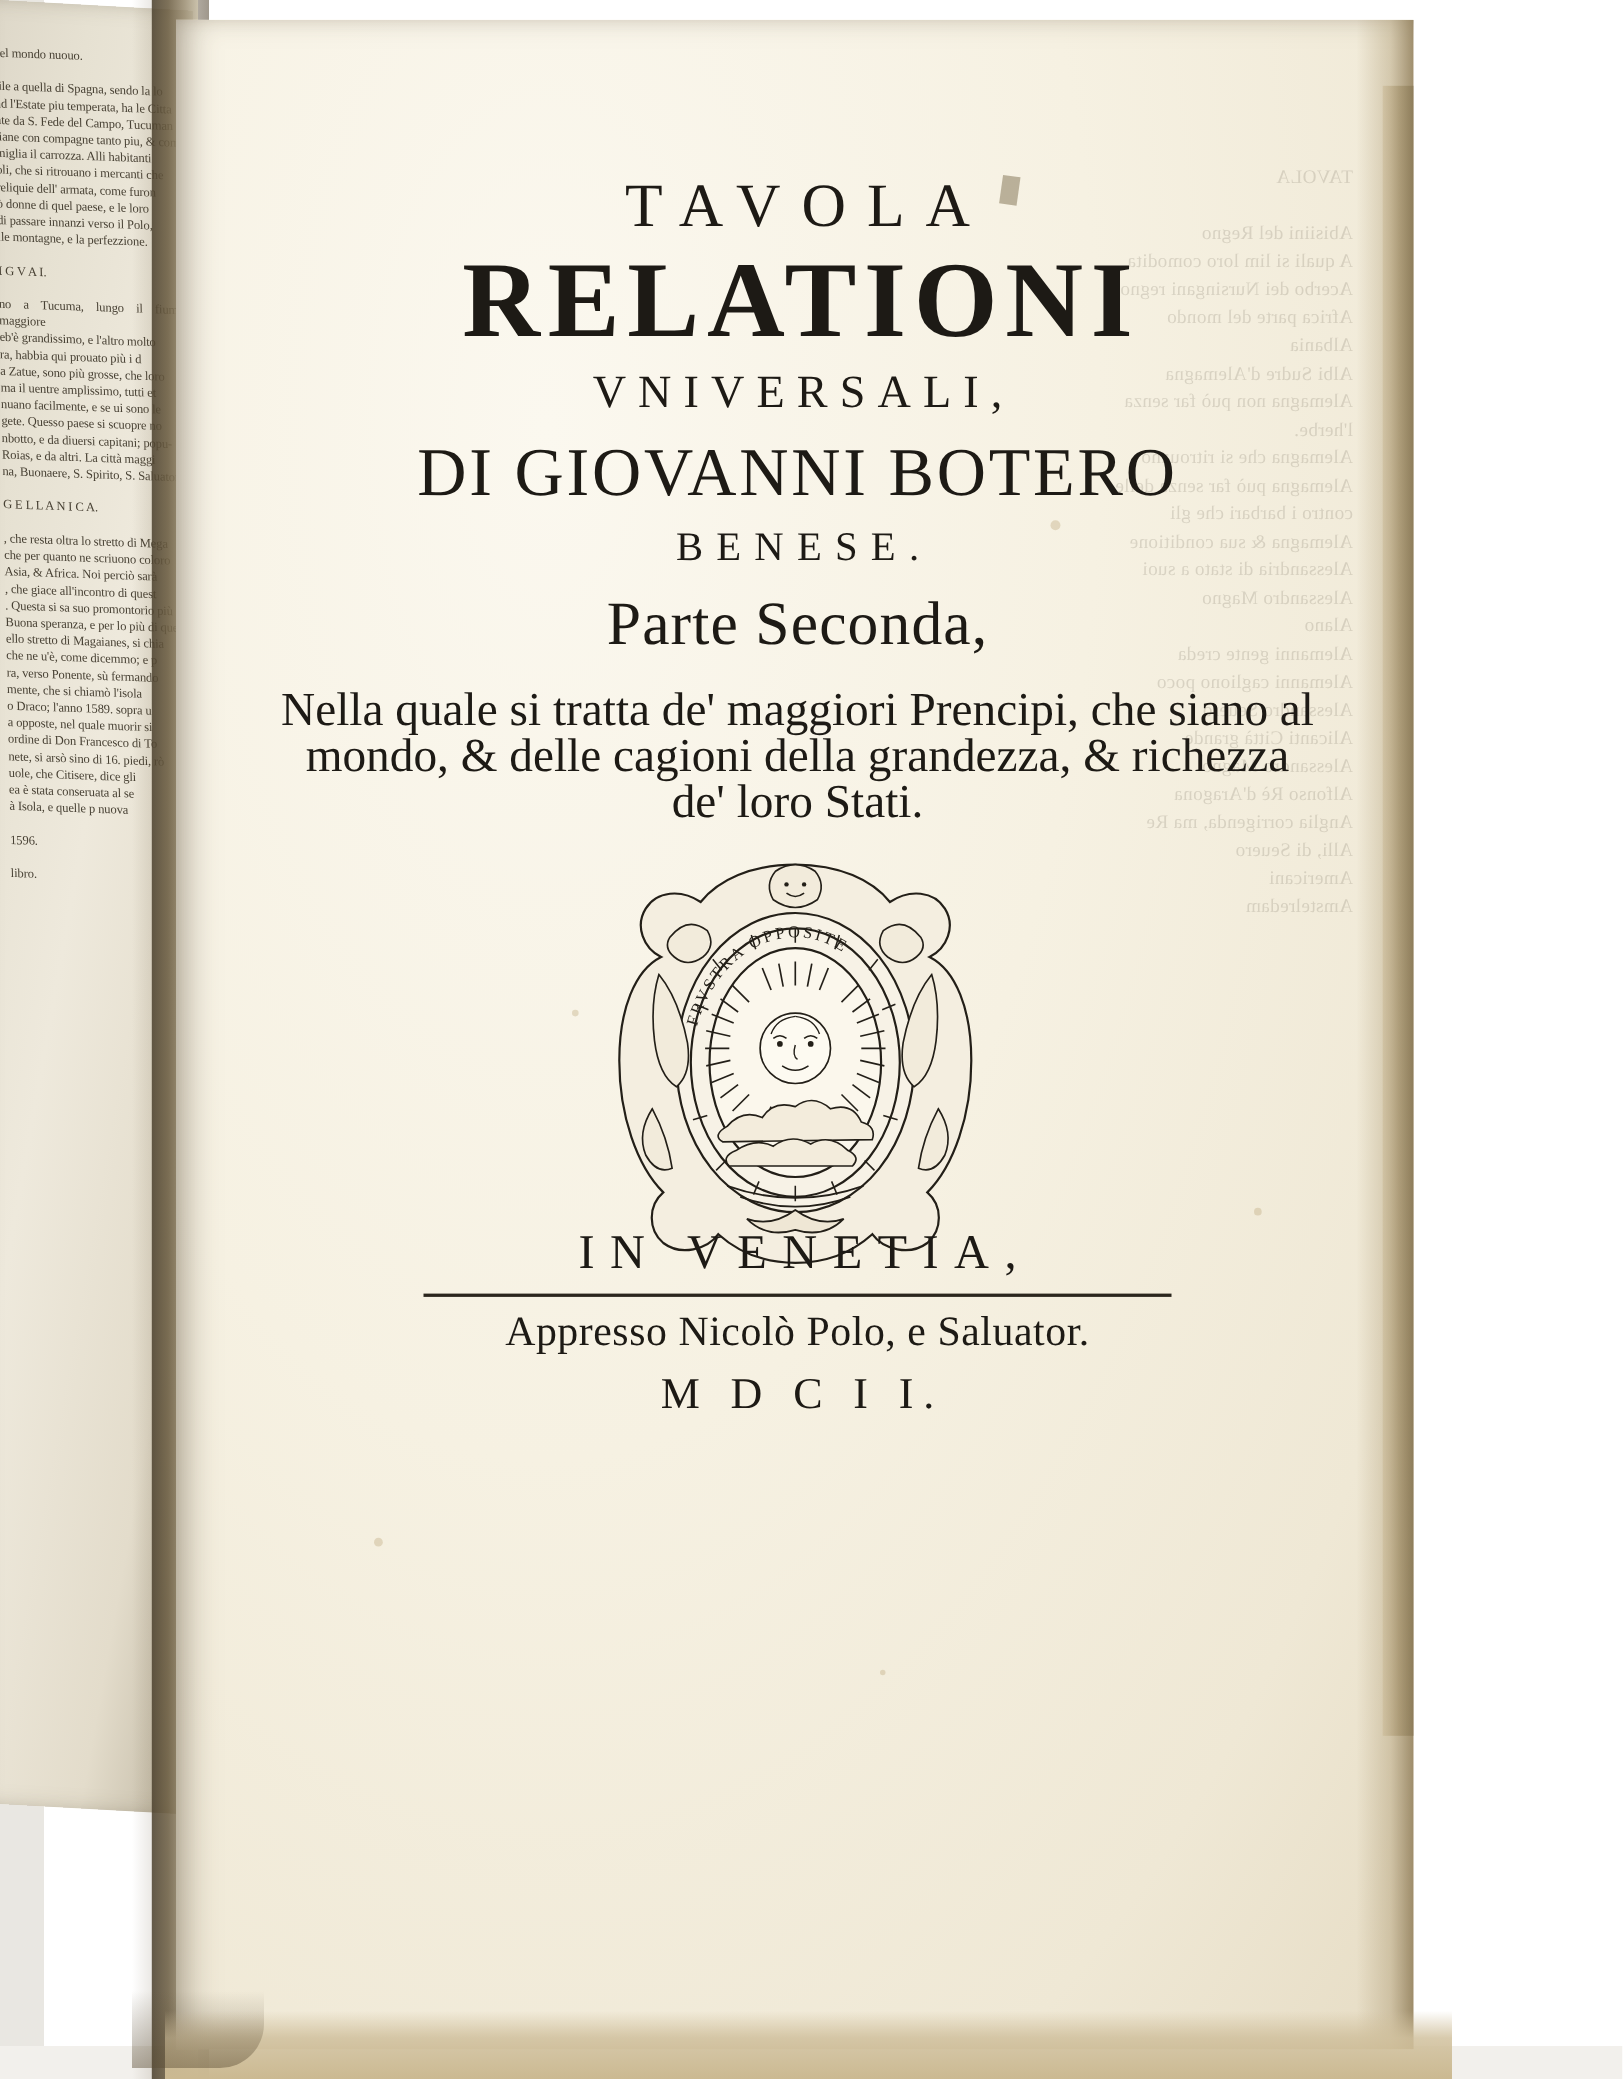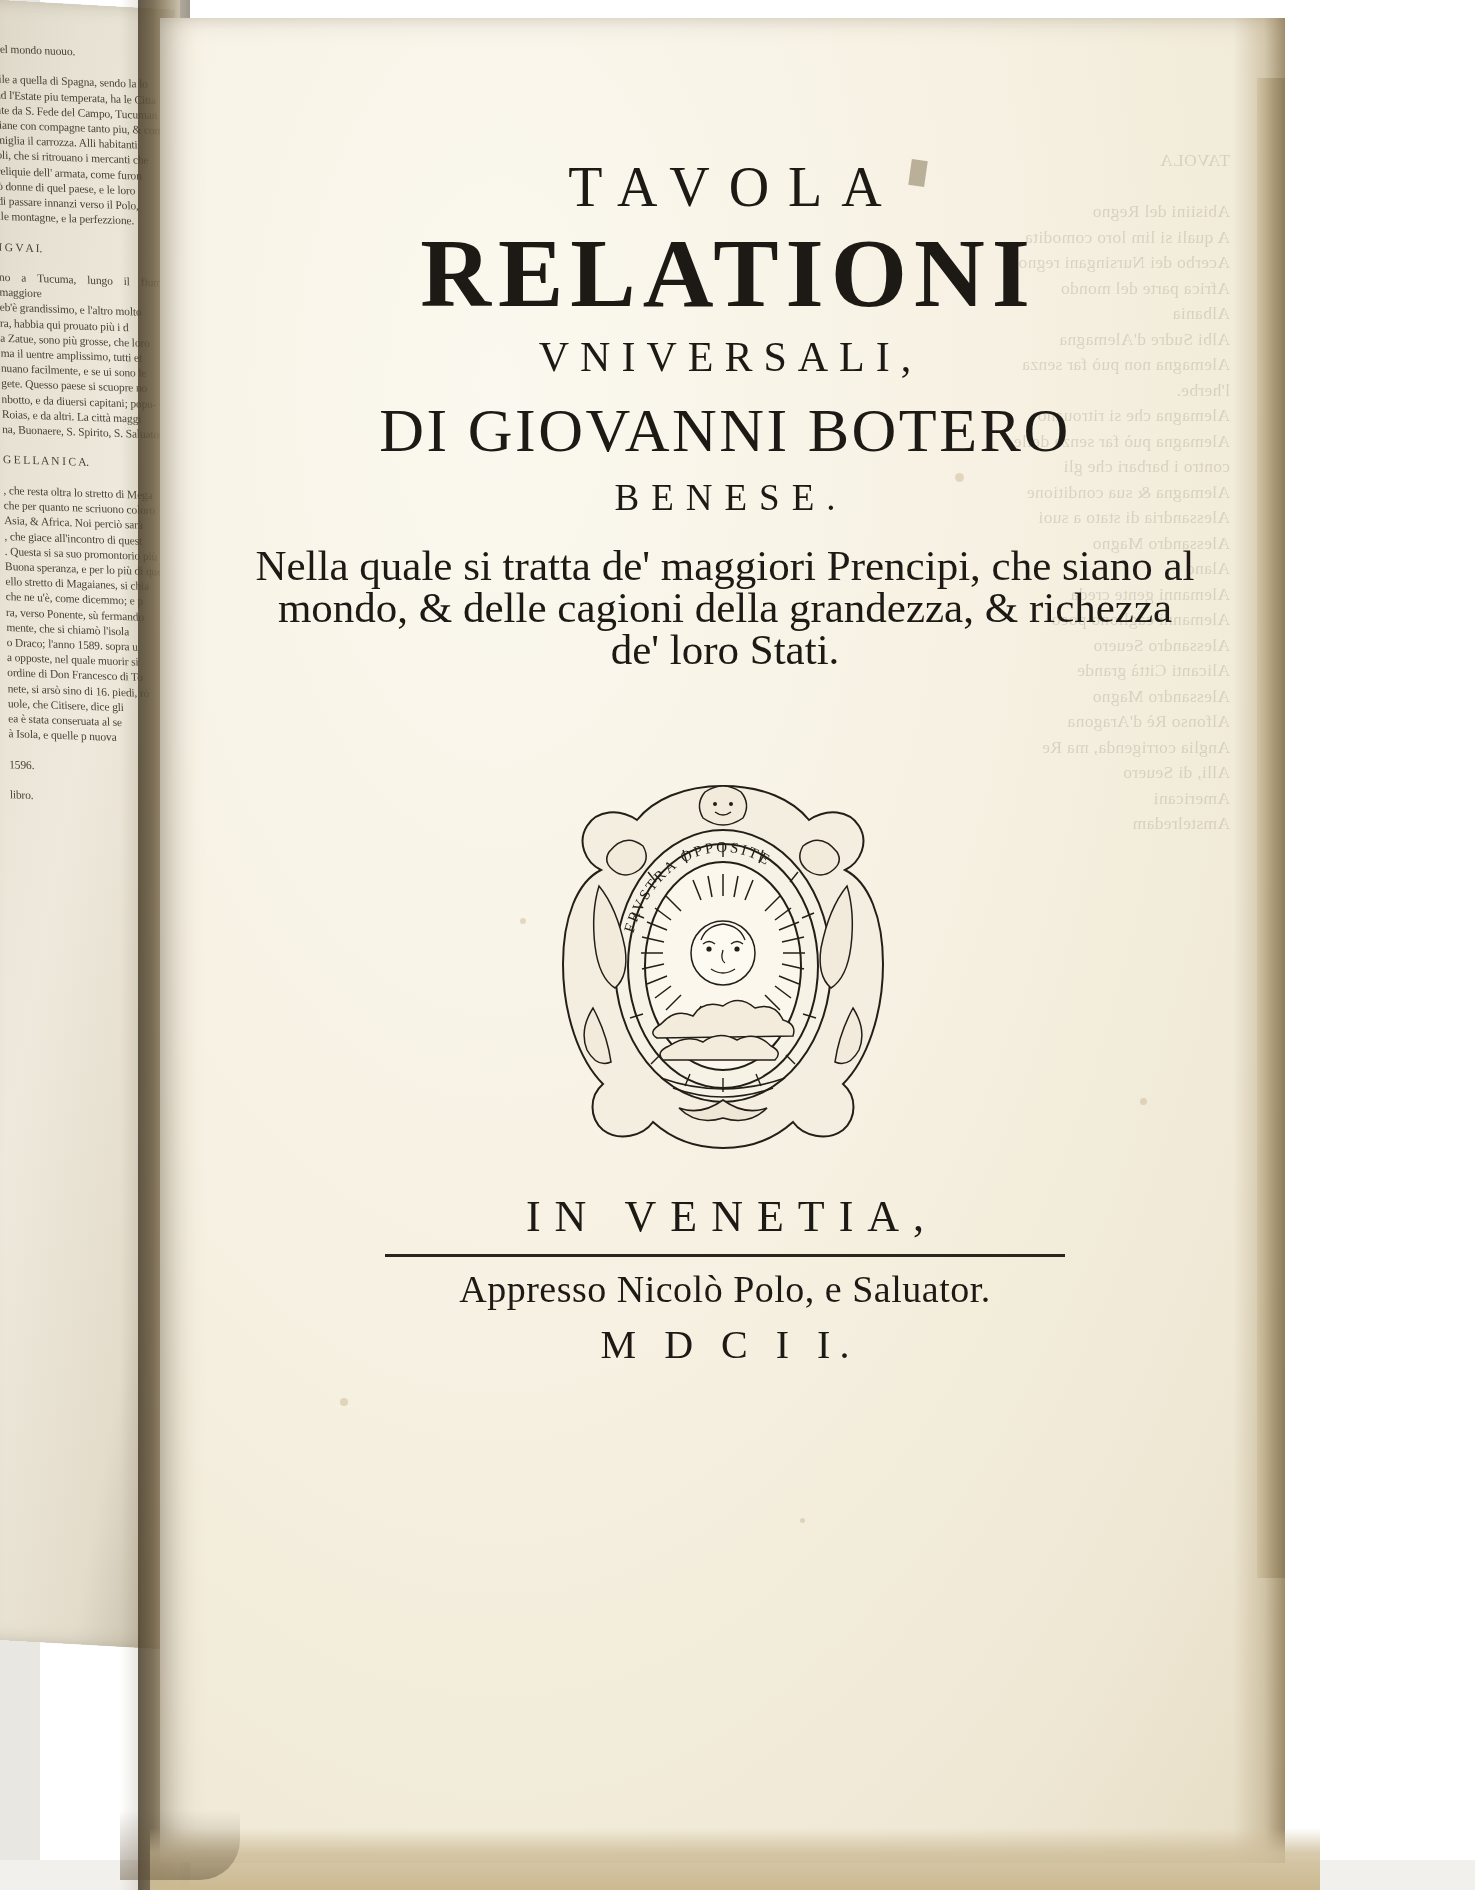--- a/index.html
+++ b/index.html
@@ -200,21 +200,21 @@
     transform: translateX(-50%);
     width: 380px;
     height: 375px;
   }
   .device-wrap svg { display: block; }
 
   
   .imprint {
     position: absolute;
     left: 70px;
-    top: 1173px;
+    top: 1095px;
     width: 990px;
     text-align: center;
     color: #1d1a15;
   }
   .line-venetia {
     font-size: 44px;
     letter-spacing: 14px;
     text-indent: 14px;
     font-family: "Liberation Serif", serif;
   }
@@ -362,20 +362,21 @@
 Alli, di Seuero
 Americani
 Amstelredam</div>
 
     <div class="titleblock">
       <div class="line-delle">TAVOLA</div>
       <div class="line-relationi">RELATIONI</div>
       <div class="line-universali">VNIVERSALI,</div>
       <div class="line-author">DI GIOVANNI BOTERO</div>
       <div class="line-benese">BENESE.</div>
+      <div class="line-parte">Parte Seconda,</div>
       <div class="subtitle">Nella quale si tratta de' maggiori Prencipi, che siano al mondo, &amp; delle cagioni della grandezza, &amp; richezza de' loro Stati.</div>
     </div>
 
     <div class="device-wrap">
       <svg width="380" height="375" viewBox="0 0 380 375" xmlns="http://www.w3.org/2000/svg">
         <g stroke="#231f18" fill="none" stroke-width="2">
 
           <path d="M190 8 C 150 8 120 22 104 42 C 86 30 64 32 54 48 C 44 64 52 84 68 92
                    C 44 104 30 140 30 186 C 30 236 46 282 70 306 C 56 318 56 340 70 352
                    C 86 364 110 358 120 344 C 140 362 164 370 190 370 C 216 370 240 362 260 344

